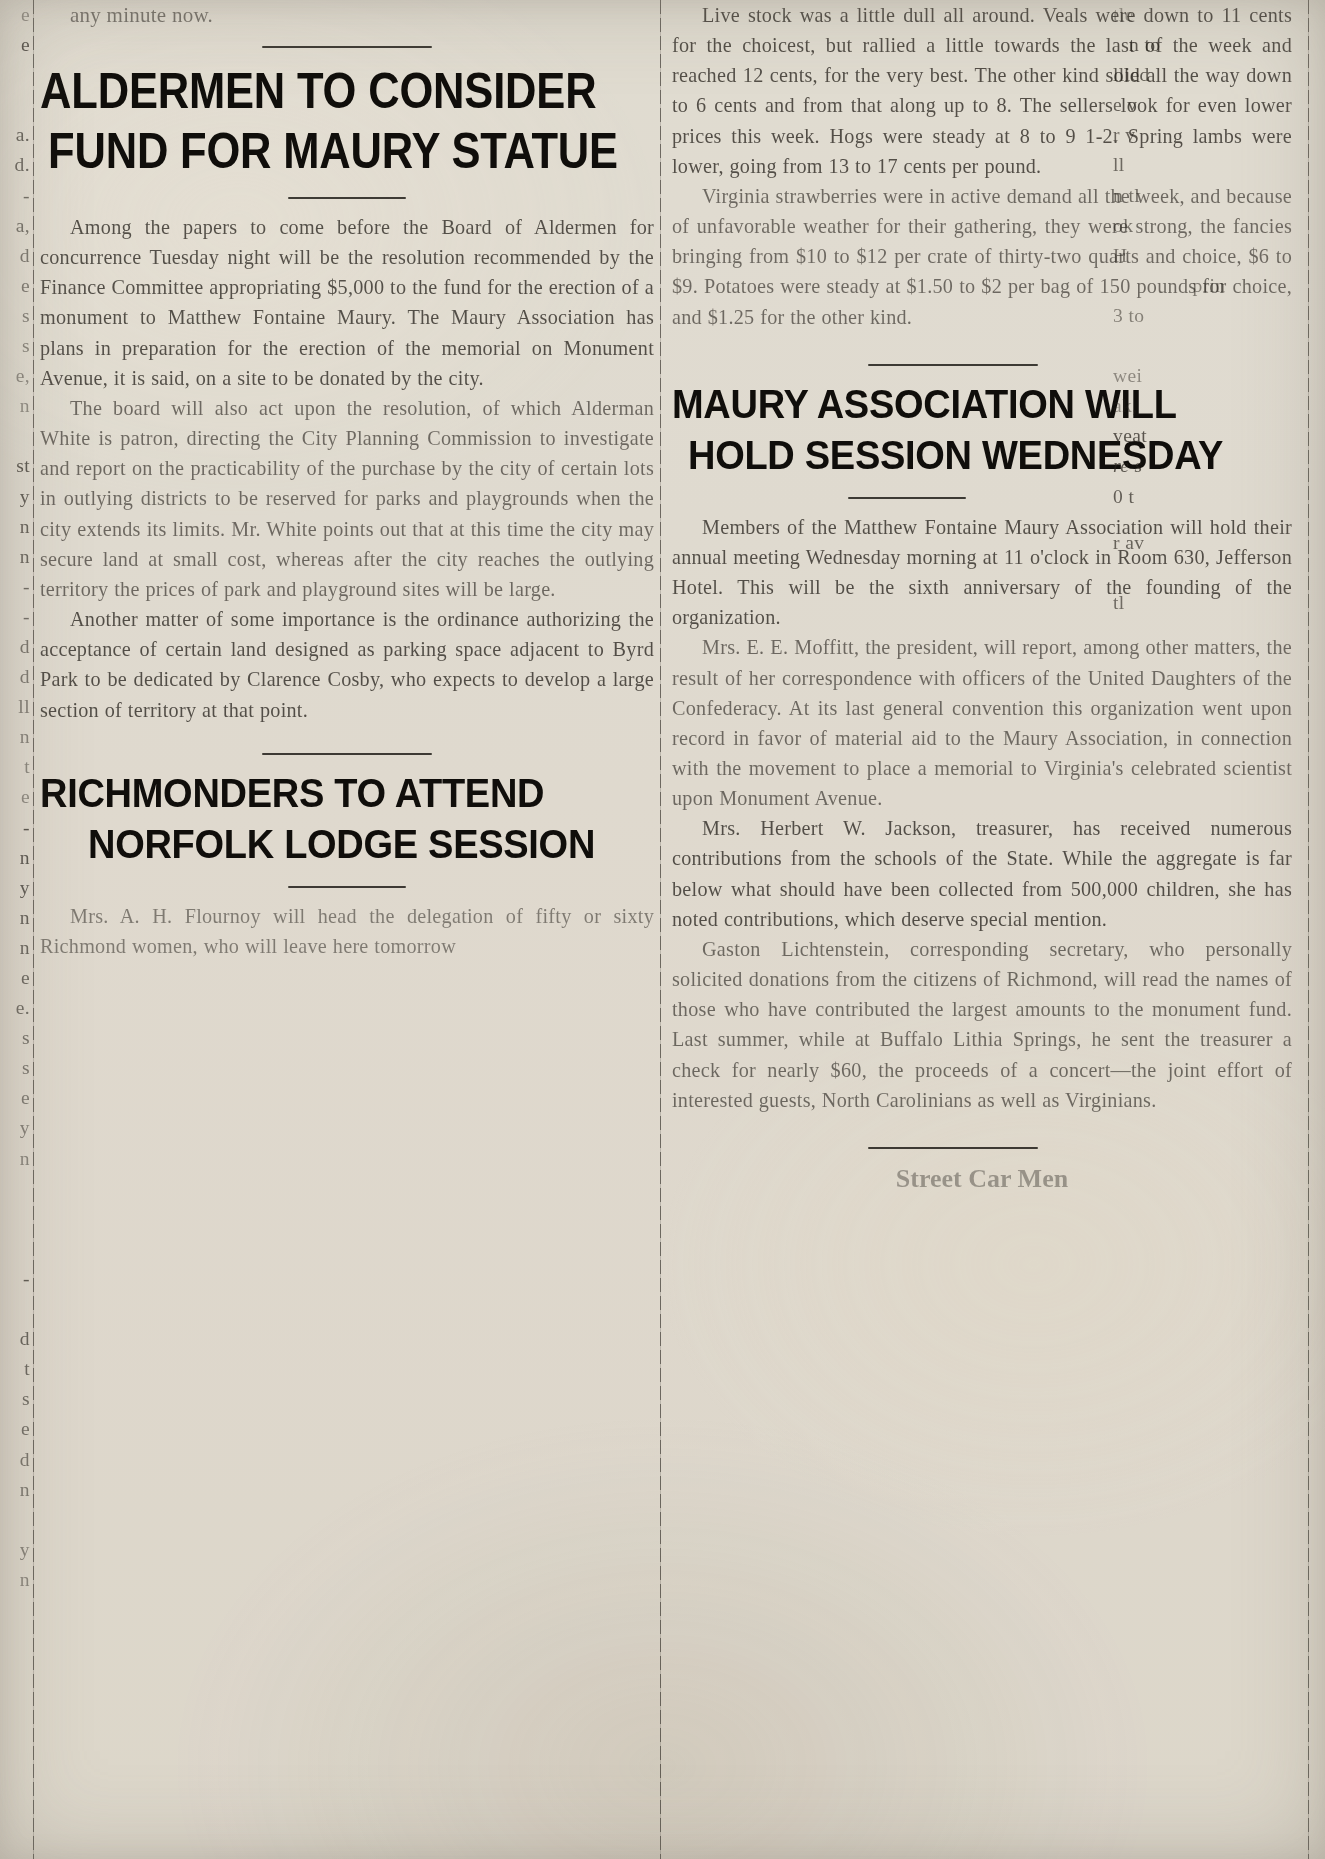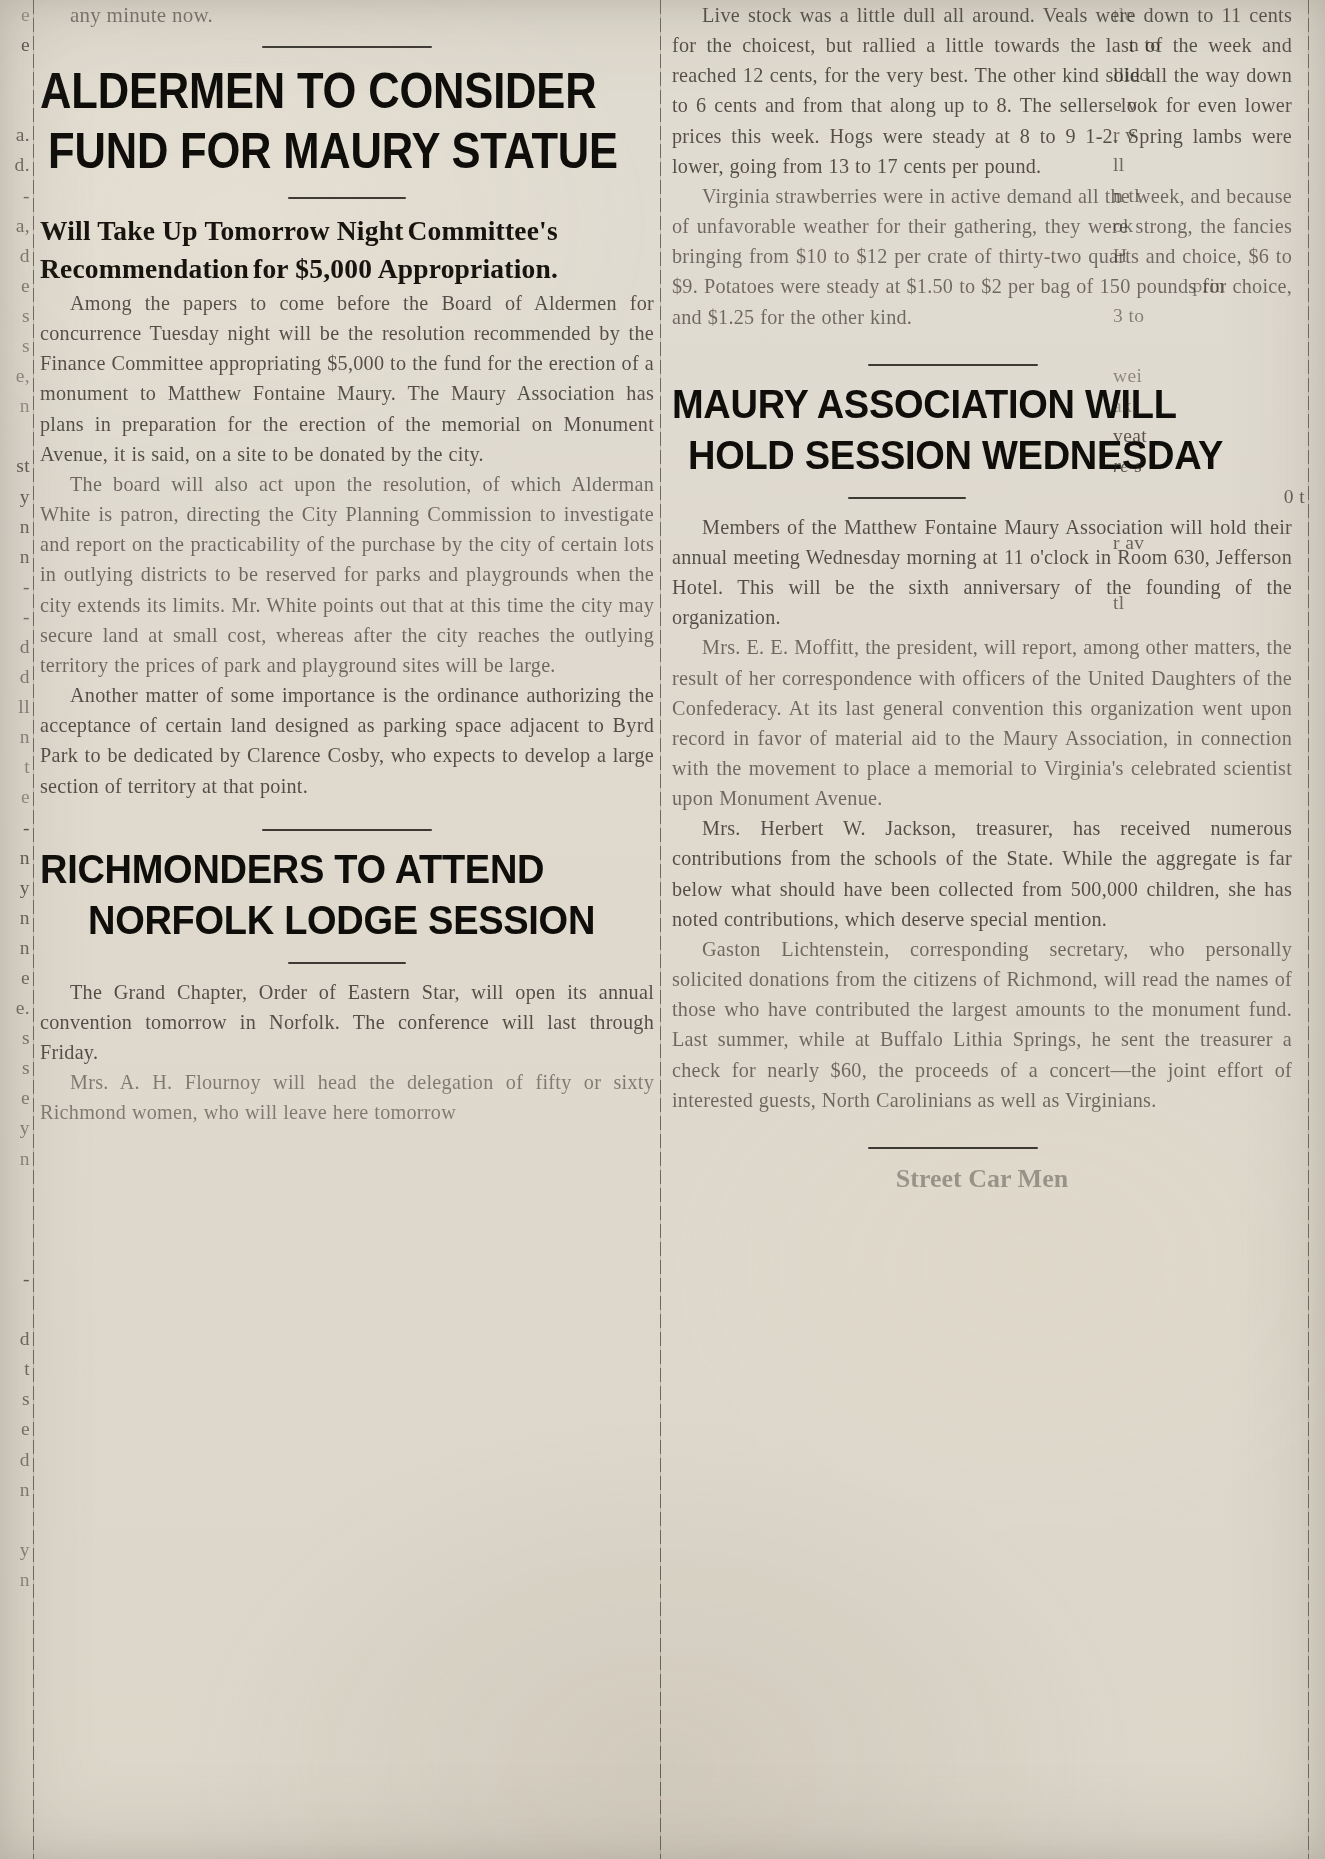--- a/index.html
+++ b/index.html
@@ -254,44 +254,38 @@
 
     <div class="dash wide"></div>
 
     <div class="hl-wrap">
       <span class="headline hl-line">ALDERMEN TO CONSIDER</span>
       <span class="headline hl-line" style="margin-left:8px;">FUND FOR MAURY STATUE</span>
     </div>
 
     <div class="dash"></div>
 
-    <div>
-      <span class="deck dk-line">Will Take Up Tomorrow Night</span>
-      <span class="deck dk-line">Committee's Recommendation</span>
-      <span class="deck dk-line">for $5,000 Appropriation.</span>
-    </div>
 
     <div class="body">
       <p class="fade1">Among the papers to come before the Board of Aldermen for concurrence Tuesday night will be the resolution recommended by the Finance Committee appropriating $5,000 to the fund for the erection of a monument to Matthew Fontaine Maury. The Maury Association has plans in preparation for the erection of the memorial on Monument Avenue, it is said, on a site to be donated by the city.</p>
       <p class="fade2">The board will also act upon the resolution, of which Alderman White is patron, directing the City Planning Commission to investigate and report on the practicability of the purchase by the city of certain lots in outlying districts to be reserved for parks and playgrounds when the city extends its limits. Mr. White points out that at this time the city may secure land at small cost, whereas after the city reaches the outlying territory the prices of park and playground sites will be large.</p>
       <p class="fade1">Another matter of some importance is the ordinance authorizing the acceptance of certain land designed as parking space adjacent to Byrd Park to be dedicated by Clarence Cosby, who expects to develop a large section of territory at that point.</p>
     </div>
 
     <div class="spacer-12"></div>
     <div class="dash wide"></div>
 
     <div>
       <span class="headline-2" style="display:block;">RICHMONDERS TO ATTEND</span>
       <span class="headline-2" style="display:block;margin-left:48px;">NORFOLK LODGE SESSION</span>
     </div>
 
     <div class="dash"></div>
 
     <div class="body">
-      <p class="fade1">The Grand Chapter, Order of Eastern Star, will open its annual convention tomorrow in Norfolk. The conference will last through Friday.</p>
       <p class="fade3">Mrs. A. H. Flournoy will head the delegation of fifty or sixty Richmond women, who will leave here tomorrow</p>
     </div>
   </div>
 
   <div class="rule-v" id="rule-mid"></div>
 
   <div class="col" id="col-right">
 
     <div class="body">
       <p class="fade1">Live stock was a little dull all around. Veals were down to 11 cents for the choicest, but rallied a little towards the last of the week and reached 12 cents, for the very best. The other kind sold all the way down to 6 cents and from that along up to 8. The sellers look for even lower prices this week. Hogs were steady at 8 to 9 1-2. Spring lambs were lower, going from 13 to 17 cents per pound.</p>
@@ -333,21 +327,21 @@
         <div style="text-align: left; height: 30.1px; overflow: hidden; opacity: 0.72;">n tl</div>
         <div style="text-align: left; height: 30.1px; overflow: hidden; opacity: 0.69;">ok</div>
         <div style="text-align: left; height: 30.1px; overflow: hidden; opacity: 0.66;">H</div>
         <div style="text-align: center; height: 30.1px; overflow: hidden; opacity: 0.63;">prin</div>
         <div style="text-align: left; height: 30.1px; overflow: hidden; opacity: 0.6;">3 to</div>
         <div style="text-align: left; height: 30.1px; overflow: hidden; opacity: 0.57;">&nbsp;</div>
         <div style="text-align: left; height: 30.1px; overflow: hidden; opacity: 0.54;">wei</div>
         <div style="text-align: left; height: 30.1px; overflow: hidden; opacity: 0.51;">ak,</div>
         <div style="text-align: left; height: 30.1px; overflow: hidden; opacity: 0.88;">veat</div>
         <div style="text-align: left; height: 30.1px; overflow: hidden; opacity: 0.85; font-style: italic;">re s</div>
-        <div style="text-align: right; height: 30.1px; overflow: hidden; opacity: 0.82;">0  t</div>
+        <div style="text-align: left; height: 30.1px; overflow: hidden; opacity: 0.82;">0  t</div>
         <div style="text-align: left; height: 30.1px; overflow: hidden; opacity: 0.79; margin-top: 16px;">r av</div>
         <div style="text-align: left; height: 30.1px; overflow: hidden; opacity: 0.76;">&nbsp;</div>
         <div style="text-align: left; height: 30.1px; overflow: hidden; opacity: 0.73;">tl</div>
         <div style="text-align: left; height: 30.1px; overflow: hidden; opacity: 0.7;">&nbsp;</div>
         <div style="text-align: left; height: 30.1px; overflow: hidden; opacity: 0.67;">&nbsp;</div>
         <div style="text-align: left; height: 30.1px; overflow: hidden; opacity: 0.64;">&nbsp;</div>
         <div style="text-align: left; height: 30.1px; overflow: hidden; opacity: 0.61;">&nbsp;</div>
         <div style="text-align: left; height: 30.1px; overflow: hidden; opacity: 0.58;">&nbsp;</div>
         <div style="text-align: left; height: 30.1px; overflow: hidden; opacity: 0.55;">&nbsp;</div>
         <div style="text-align: left; height: 30.1px; overflow: hidden; opacity: 0.52;">&nbsp;</div>

